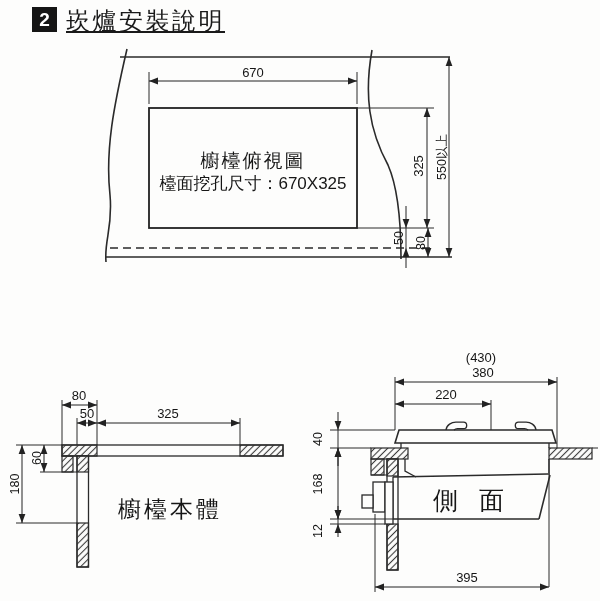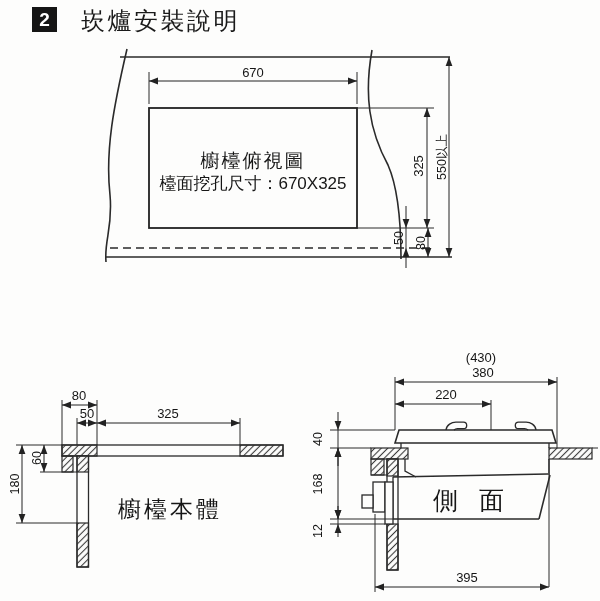--- a/index.html
+++ b/index.html
@@ -1,22 +1,22 @@
 <!DOCTYPE html>
 <html><head>
 <meta charset="utf-8">
 <style>
   html,body{margin:0;padding:0;background:#ffffff;}
   .page{position:relative;width:600px;height:601px;background:#fdfdfc;overflow:hidden;
         font-family:"Liberation Sans",sans-serif;}
   .hdr{position:absolute;left:0;top:0;width:600px;height:40px;}
   .badge{position:absolute;left:32px;top:7px;width:25px;height:25px;background:#151515;
          color:#ffffff;font-size:19px;font-weight:bold;text-align:center;line-height:25px;}
-  .title{position:absolute;left:81px;top:5px;font-size:24px;font-weight:500;color:#1a1a1a;
-         letter-spacing:2.5px;white-space:nowrap;}
+  .title{position:absolute;left:66px;top:5px;font-size:24px;font-weight:500;color:#1a1a1a;
+         letter-spacing:2.5px;white-space:nowrap;text-decoration:underline;}
   svg{position:absolute;left:0;top:0;}
   .ol{stroke:#2a2a2a;stroke-width:1.6;fill:none;}
   .md{stroke:#2a2a2a;stroke-width:1.3;fill:none;}
   .th{stroke:#2a2a2a;stroke-width:1;fill:none;}
   .dim{stroke:#222222;stroke-width:1;fill:none;}
   .hatch{fill:url(#hat);stroke:#2a2a2a;stroke-width:1.2;}
   .wh{fill:#fdfdfc;stroke:#2a2a2a;stroke-width:1.3;}
   text{fill:#161616;font-family:"Liberation Sans",sans-serif;}
   .num{font-size:13px;}
   .numS{font-size:12.5px;}

